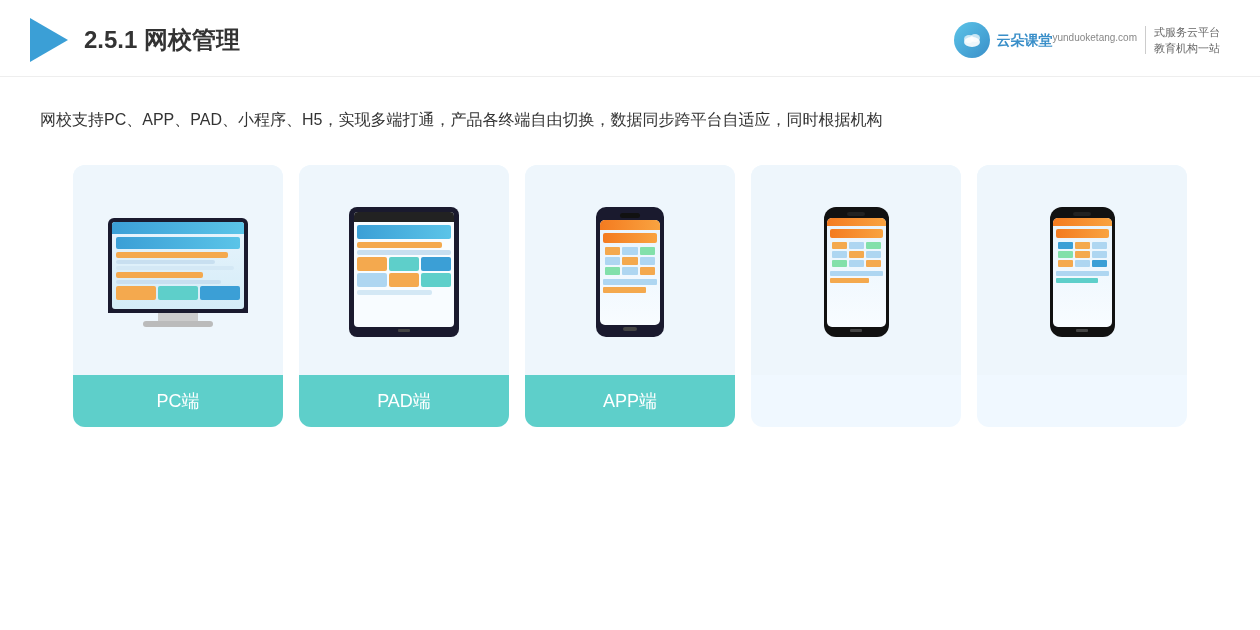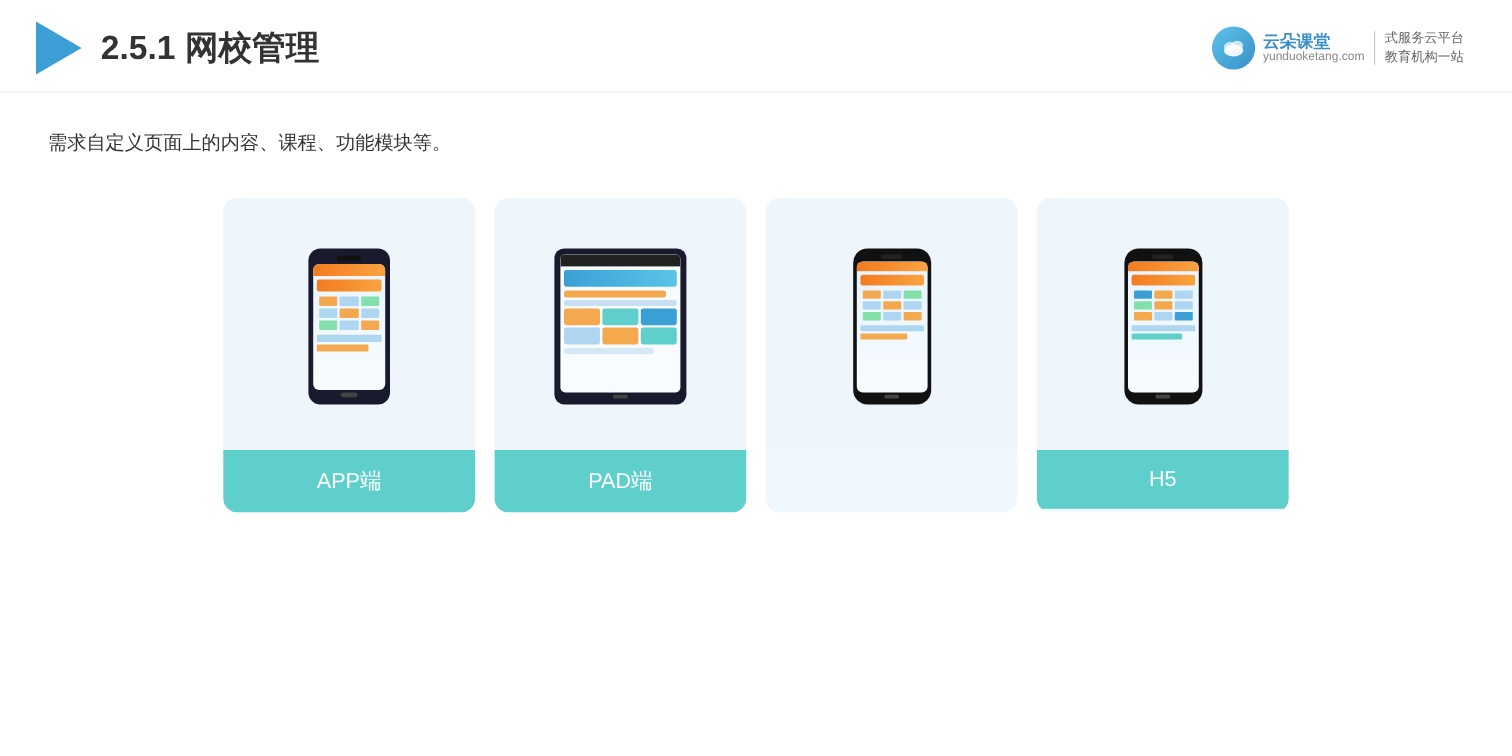--- a/index.html
+++ b/index.html
@@ -35,21 +35,21 @@
 
     .logo-triangle {
       width: 0;
       height: 0;
       border-style: solid;
       border-width: 22px 0 22px 38px;
       border-color: transparent transparent transparent #3b9fd6;
     }
 
     .header-title {
-      font-size: 28px;
+      font-size: 24px;
       color: #333;
     }
 
     .header-title span {
       font-weight: bold;
     }
 
     .header-right {
       display: flex;
       align-items: center;
@@ -70,21 +70,21 @@
       display: flex;
       align-items: center;
       justify-content: center;
       color: white;
       font-size: 11px;
       font-weight: bold;
     }
 
     .brand-text-block {
       display: flex;
-      flex-direction: column;
+      flex-direction: row;
       line-height: 1.2;
     }
 
     .brand-name {
       font-size: 14px;
       color: #3a8fc9;
       font-weight: bold;
     }
 
     .brand-domain {
@@ -397,25 +397,78 @@
       </div>
       <div class="brand-divider"></div>
       <div class="brand-slogan">
         <div>式服务云平台</div>
         <div>教育机构一站</div>
       </div>
     </div>
   </div>
 
   <div class="description">
-    <div>需求自定义页面上的内容、课程、功能模块等。</div>
+    <div>网校支持PC、APP、PAD、小程序、H5，实现多端打通，产品各终端自由切换，数据同步跨平台自适应，同时根据机构</div>
   </div>
 
   <div class="cards-section">
 
+    <div class="device-card">
+      <div class="card-image-area">
+        <div class="pc-mockup">
+          <div class="pc-screen-outer">
+            <div class="pc-screen-inner">
+              <div class="pc-screen-bar"></div>
+              <div class="pc-screen-rows">
+                <div class="pc-row" style="width:100%;height:12px;background:linear-gradient(90deg,#3b9fd6,#5bc4e8);margin-bottom:3px;"></div>
+                <div class="pc-row pc-row-orange" style="width:90%;height:6px;"></div>
+                <div class="pc-row" style="width:80%;height:4px;background:#c8dff0;"></div>
+                <div class="pc-row" style="width:95%;height:4px;background:#d4e8f5;"></div>
+                <div class="pc-row pc-row-orange" style="width:70%;height:6px;"></div>
+                <div class="pc-row" style="width:85%;height:4px;background:#c8dff0;"></div>
+                <div style="display:flex;gap:2px;margin-top:2px;">
+                  <div style="flex:1;height:14px;background:#f4a94e;border-radius:2px;"></div>
+                  <div style="flex:1;height:14px;background:#5ecfca;border-radius:2px;"></div>
+                  <div style="flex:1;height:14px;background:#3b9fd6;border-radius:2px;"></div>
+                </div>
+              </div>
+            </div>
+          </div>
+          <div class="pc-stand"></div>
+          <div class="pc-base"></div>
+        </div>
+      </div>
+      <div class="card-label">PC端</div>
+    </div>
+
+    <div class="device-card">
+      <div class="card-image-area">
+        <div class="pad-mockup">
+          <div class="pad-screen">
+            <div class="pad-screen-bar"></div>
+            <div class="pad-screen-content">
+              <div class="pad-row" style="width:100%;height:14px;background:linear-gradient(90deg,#3b9fd6,#5bc4e8);margin-bottom:3px;"></div>
+              <div class="pad-row pad-row-orange" style="width:90%;height:6px;"></div>
+              <div class="pad-row" style="width:100%;height:5px;background:#c8dff0;"></div>
+              <div style="display:grid;grid-template-columns:1fr 1fr 1fr;gap:2px;margin-top:2px;">
+                <div style="height:14px;background:#f4a94e;border-radius:2px;"></div>
+                <div style="height:14px;background:#5ecfca;border-radius:2px;"></div>
+                <div style="height:14px;background:#3b9fd6;border-radius:2px;"></div>
+                <div style="height:14px;background:#aed6f1;border-radius:2px;"></div>
+                <div style="height:14px;background:#f4a94e;border-radius:2px;"></div>
+                <div style="height:14px;background:#5ecfca;border-radius:2px;"></div>
+              </div>
+              <div class="pad-row" style="width:80%;height:5px;background:#d4e8f5;margin-top:3px;"></div>
+            </div>
+          </div>
+          <div class="pad-home-btn"></div>
+        </div>
+      </div>
+      <div class="card-label">PAD端</div>
+    </div>
 
     <div class="device-card">
       <div class="card-image-area">
         <div class="phone-mockup">
           <div class="phone-notch"></div>
           <div class="phone-screen">
             <div class="phone-screen-bar"></div>
             <div style="padding:3px;">
               <div style="height:10px;background:linear-gradient(90deg,#f47b20,#f9a340);border-radius:2px;margin-bottom:2px;"></div>
               <div class="phone-screen-grid">
@@ -434,46 +487,20 @@
             </div>
           </div>
           <div class="phone-home"></div>
         </div>
       </div>
       <div class="card-label">APP端</div>
     </div>
 
     <div class="device-card">
       <div class="card-image-area">
-        <div class="pad-mockup">
-          <div class="pad-screen">
-            <div class="pad-screen-bar"></div>
-            <div class="pad-screen-content">
-              <div class="pad-row" style="width:100%;height:14px;background:linear-gradient(90deg,#3b9fd6,#5bc4e8);margin-bottom:3px;"></div>
-              <div class="pad-row pad-row-orange" style="width:90%;height:6px;"></div>
-              <div class="pad-row" style="width:100%;height:5px;background:#c8dff0;"></div>
-              <div style="display:grid;grid-template-columns:1fr 1fr 1fr;gap:2px;margin-top:2px;">
-                <div style="height:14px;background:#f4a94e;border-radius:2px;"></div>
-                <div style="height:14px;background:#5ecfca;border-radius:2px;"></div>
-                <div style="height:14px;background:#3b9fd6;border-radius:2px;"></div>
-                <div style="height:14px;background:#aed6f1;border-radius:2px;"></div>
-                <div style="height:14px;background:#f4a94e;border-radius:2px;"></div>
-                <div style="height:14px;background:#5ecfca;border-radius:2px;"></div>
-              </div>
-              <div class="pad-row" style="width:80%;height:5px;background:#d4e8f5;margin-top:3px;"></div>
-            </div>
-          </div>
-          <div class="pad-home-btn"></div>
-        </div>
-      </div>
-      <div class="card-label">PAD端</div>
-    </div>
-
-    <div class="device-card">
-      <div class="card-image-area">
         <div class="mini-phone-mockup">
           <div class="mini-phone-notch"></div>
           <div class="mini-phone-screen">
             <div class="mini-phone-bar"></div>
             <div style="padding:3px;">
               <div style="height:9px;background:linear-gradient(90deg,#f47b20,#f9a340);border-radius:2px;margin-bottom:2px;"></div>
               <div class="mini-phone-grid">
                 <div class="mini-icon mini-icon-orange"></div>
                 <div class="mini-icon"></div>
                 <div class="mini-icon" style="background:#82e0aa;"></div>
@@ -512,17 +539,16 @@
                 <div class="mini-icon"></div>
                 <div class="mini-icon" style="background:#3b9fd6;"></div>
               </div>
               <div style="height:5px;background:#aed6f1;border-radius:1px;margin-top:2px;"></div>
               <div style="height:5px;background:#5ecfca;border-radius:1px;margin-top:2px;width:80%;"></div>
             </div>
           </div>
           <div class="mini-phone-bottom"></div>
         </div>
       </div>
-      <div class="card-label">H5</div>
     </div>
 
   </div>
 </div>
 
 </body></html>

